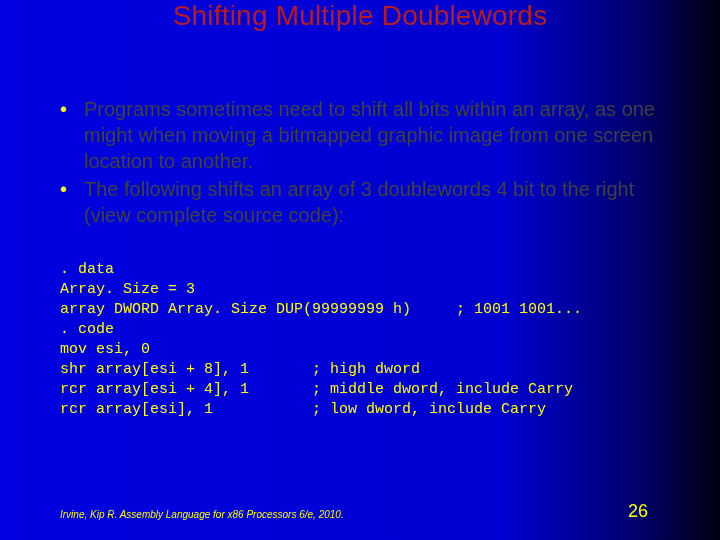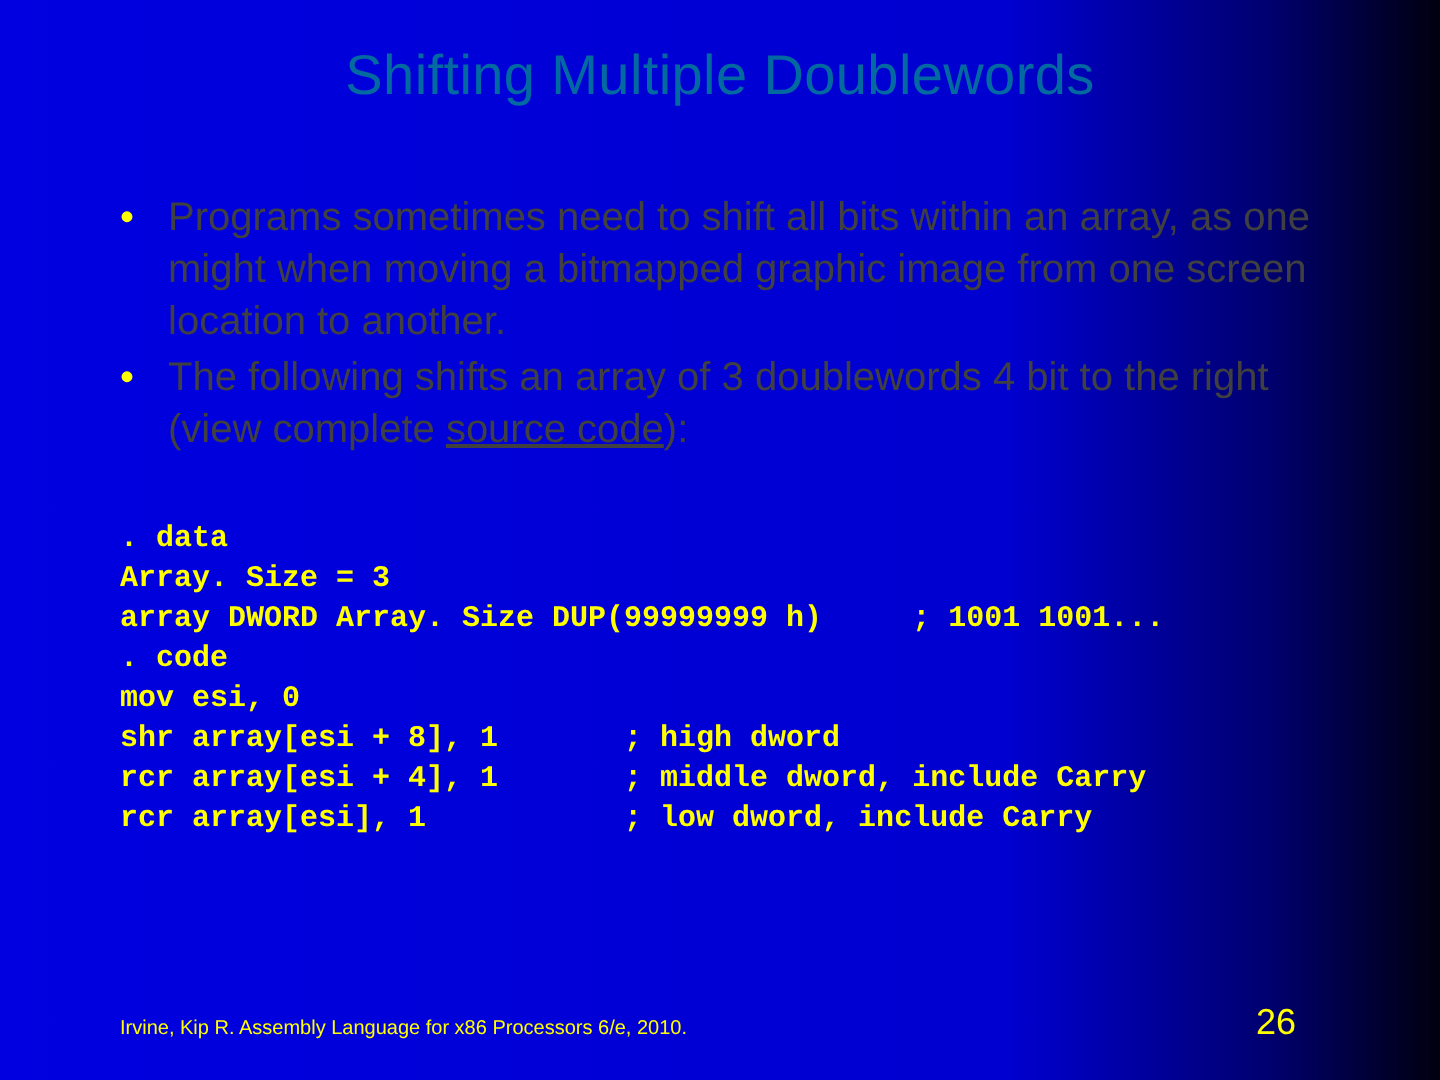--- a/index.html
+++ b/index.html
@@ -8,24 +8,23 @@
     width: 720px;
     height: 540px;
     overflow: hidden;
   }
   body {
     background: linear-gradient(to right, #0000e0 0%, #0000d0 70%, #000070 88%, #000020 98%, #000010 100%);
     font-family: Arial, Helvetica, sans-serif;
     position: relative;
   }
   .title {
-    color: #0369a1;
+    color: #b91c1c;
     font-size: 28px;
     text-align: center;
-    padding-top: 22px;
     font-weight: normal;
     letter-spacing: 0.2px;
   }
   .content {
     position: absolute;
     top: 96px;
     left: 60px;
     right: 50px;
   }
   .bullet-row {
@@ -41,40 +40,40 @@
     flex-shrink: 0;
     text-align: left;
   }
   .bullet-text {
     color: #404040;
     font-size: 20px;
     line-height: 26px;
     flex: 1;
   }
   .underline {
-    text-decoration: underline;
   }
   .code-block {
     position: absolute;
     top: 260px;
     left: 60px;
     right: 40px;
     font-family: "Courier New", Courier, monospace;
     color: #ffff00;
     font-size: 15px;
     line-height: 20px;
     white-space: pre;
-    font-weight: bold;
+    font-weight: normal;
   }
   .footer {
     position: absolute;
     bottom: 20px;
     left: 60px;
     color: #ffff00;
     font-size: 10px;
+    font-style: italic;
   }
   .page-num {
     position: absolute;
     bottom: 18px;
     right: 72px;
     color: #ffff00;
     font-size: 18px;
   }
 </style>
 </head>

